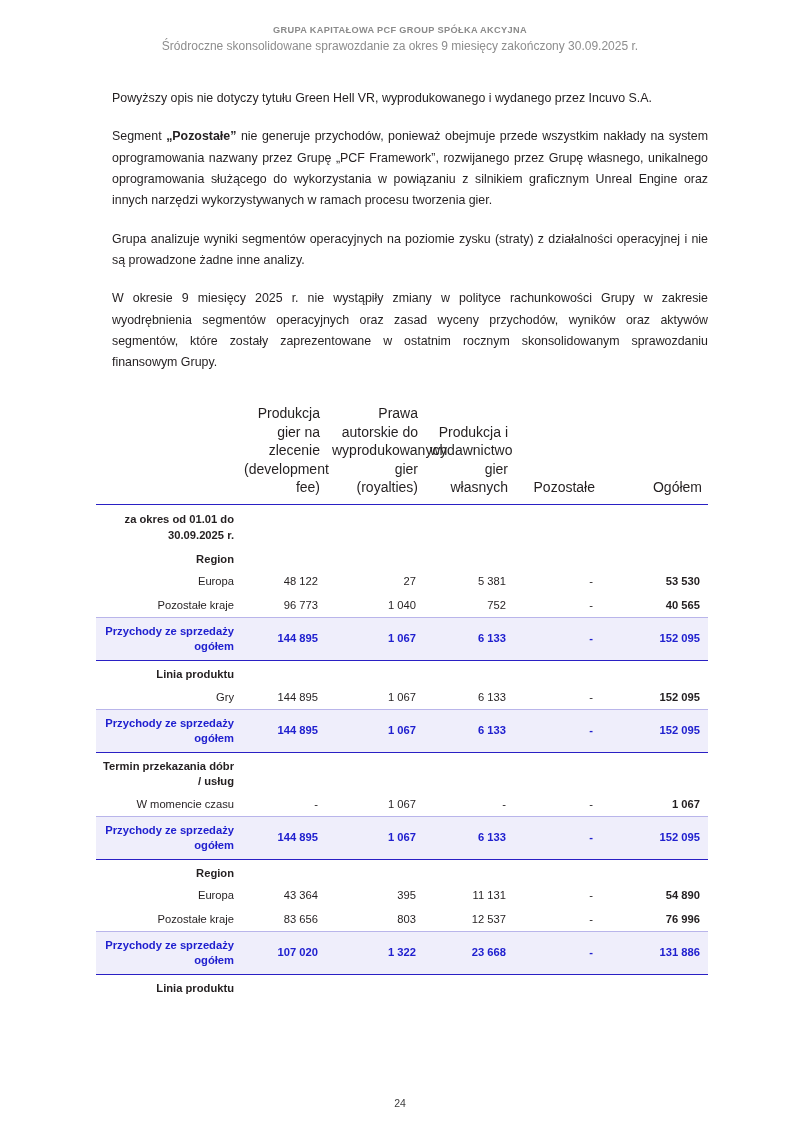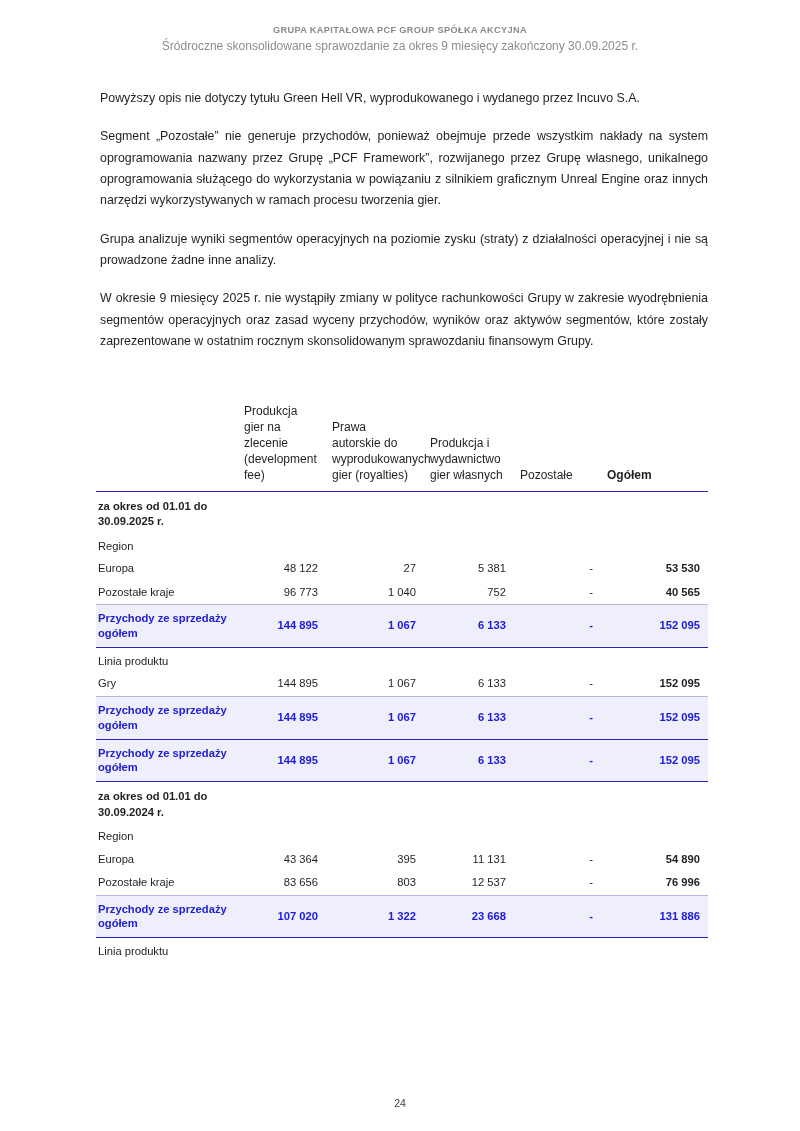--- a/index.html
+++ b/index.html
@@ -49,29 +49,29 @@
   }
 
   
   .content {
     position: absolute;
     left: 96px;
     top: 88px;
     width: 612px;
   }
   p.para {
-    margin: 0 0 17px 4px;
+    margin: 0 0 17px 16px;
     font-size: 12.4px;
     line-height: 1.72;
     text-align: justify;
     color: #231f20;
     hyphens: none;
   }
   p.para.last { margin-bottom: 0; }
-  p.para b { font-weight: normal; }
+  p.para b { font-weight: bold; }
 
   
   .table-wrap {
     position: absolute;
     left: 96px;
     top: 404px;
     width: 612px;
   }
   table.seg {
     width: 612px;
@@ -82,50 +82,50 @@
   }
   table.seg col.c-label { width: 142px; }
   table.seg col.c-1     { width: 88px; }
   table.seg col.c-2     { width: 98px; }
   table.seg col.c-3     { width: 90px; }
   table.seg col.c-4     { width: 87px; }
   table.seg col.c-5     { width: 107px; }
 
   table.seg th {
     font-weight: normal;
-    font-size: 12px;
+    font-size: 14px;
     line-height: 1.33;
-    text-align: left;
+    text-align: right;
     vertical-align: bottom;
     padding: 0 6px 7px 6px;
     color: #231f20;
   }
   table.seg th.lbl { padding: 0; }
-  table.seg th.bold { font-weight: bold; }
+  table.seg th.bold { font-weight: normal; }
 
   table.seg td {
     padding: 4px 8px 4px 0;
     vertical-align: middle;
     text-align: right;
     line-height: 1.38;
     white-space: nowrap;
   }
   table.seg td.lbl {
-    text-align: left;
+    text-align: right;
     padding-left: 2px;
     padding-right: 4px;
     white-space: normal;
   }
 
   
   tr.rule-top > td, tr.rule-top > th {
     border-top: 1.6px solid #2a20c4;
   }
   tr.section > td {
-    font-weight: normal;
+    font-weight: bold;
     padding-top: 6px;
     padding-bottom: 3px;
   }
   tr.data > td {
     font-weight: normal;
     padding-top: 4px;
     padding-bottom: 4px;
   }
   tr.data > td.total-col { font-weight: bold; }
 
@@ -257,35 +257,43 @@
             <td class="total-col">152 095</td>
           </tr>
           <tr class="total">
             <td class="lbl">Przychody ze sprzedaży ogółem</td>
             <td>144 895</td>
             <td>1 067</td>
             <td>6 133</td>
             <td>-</td>
             <td class="total-col">152 095</td>
           </tr>
+          <tr class="section">
+            <td class="lbl">Termin przekazania dóbr / usług</td>
+            <td></td>
+            <td></td>
+            <td></td>
+            <td></td>
+            <td class="total-col"></td>
+          </tr>
+          <tr class="data">
+            <td class="lbl">W momencie czasu</td>
+            <td>-</td>
+            <td>1 067</td>
+            <td>-</td>
+            <td>-</td>
+            <td class="total-col">1 067</td>
+          </tr>
           <tr class="total">
             <td class="lbl">Przychody ze sprzedaży ogółem</td>
             <td>144 895</td>
             <td>1 067</td>
             <td>6 133</td>
             <td>-</td>
             <td class="total-col">152 095</td>
-          </tr>
-          <tr class="period">
-            <td class="lbl">za okres od 01.01 do 30.09.2024 r.</td>
-            <td></td>
-            <td></td>
-            <td></td>
-            <td></td>
-            <td class="total-col"></td>
           </tr>
           <tr class="section">
             <td class="lbl">Region</td>
             <td></td>
             <td></td>
             <td></td>
             <td></td>
             <td class="total-col"></td>
           </tr>
           <tr class="data">

